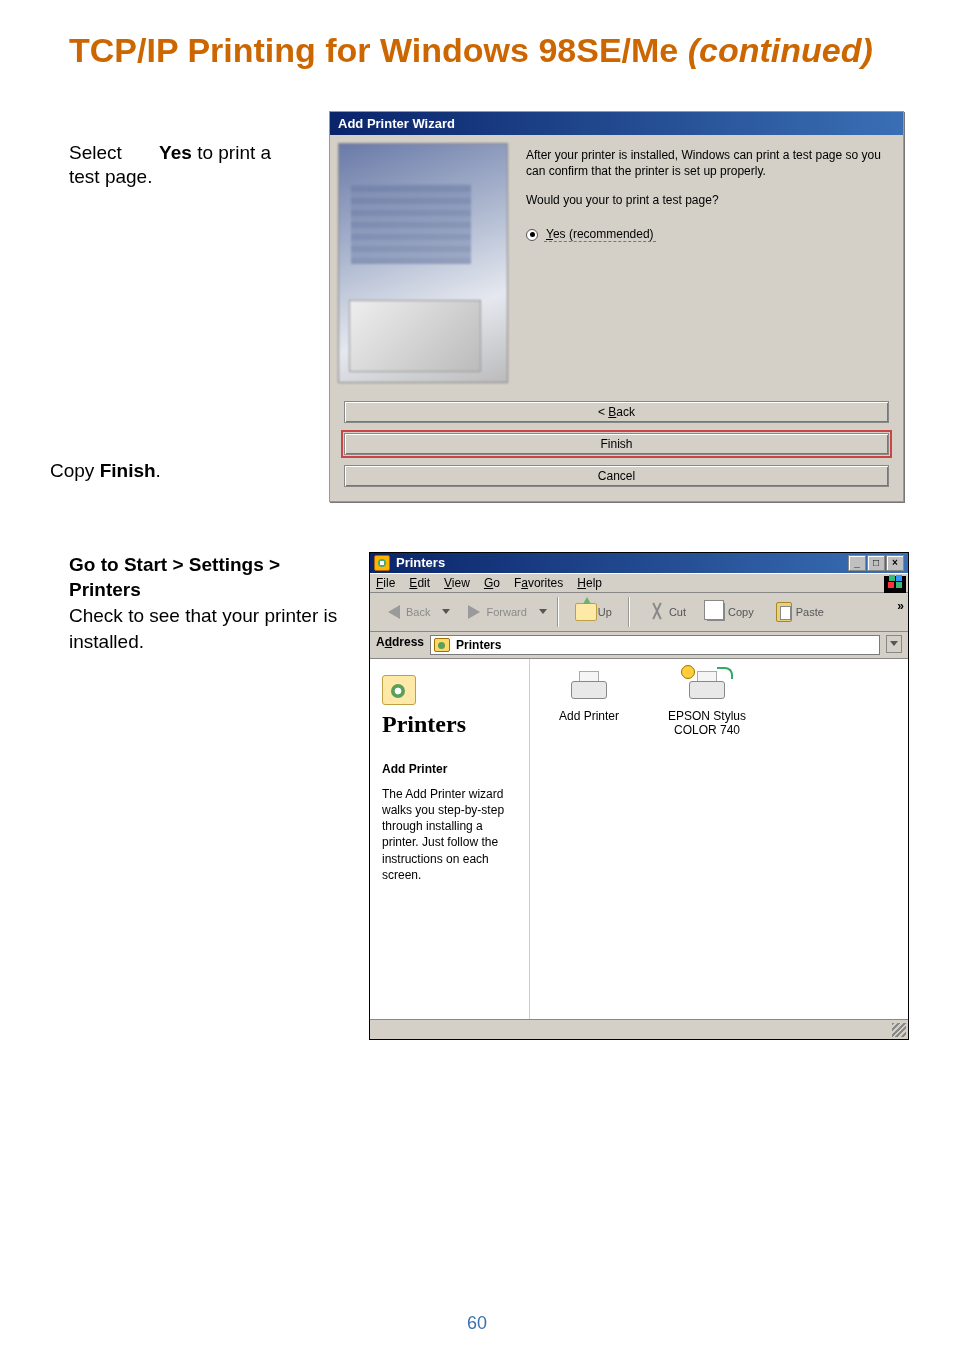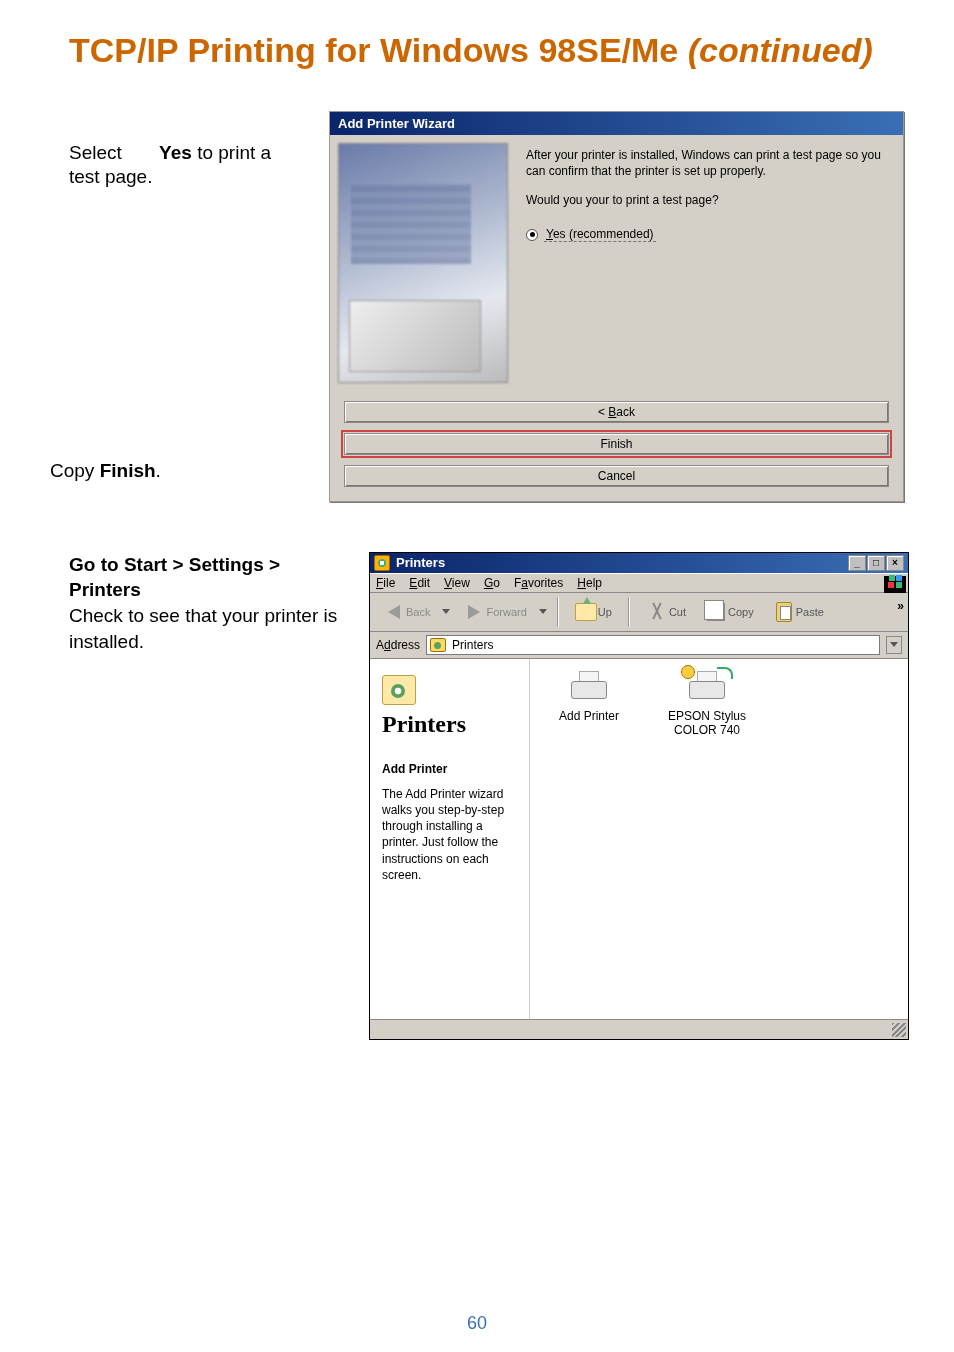--- a/index.html
+++ b/index.html
@@ -162,22 +162,22 @@
     border-left:4px solid transparent;border-right:4px solid transparent;border-bottom:7px solid #6bb36b;}
   .cut-i { width:18px; height:20px; position:relative;}
   .cut-i::before,.cut-i::after{content:"";position:absolute;width:2px;height:18px;background:#888;left:8px;top:0;}
   .cut-i::before{transform:rotate(25deg);} .cut-i::after{transform:rotate(-25deg);}
   .copy-i { width:18px;height:18px;border:1px solid #888;background:#eef; position:relative;}
   .copy-i::after{content:"";position:absolute;left:-4px;top:-4px;width:18px;height:18px;border:1px solid #888;background:#fff;}
   .paste-i{ width:16px;height:20px;background:#e8d080;border:1px solid #a88820;border-radius:2px;position:relative;}
   .paste-i::after{content:"";position:absolute;left:3px;top:3px;width:9px;height:12px;background:#fff;border:1px solid #888;}
   .tb-more { position:absolute; right:4px; top:6px; font-size:12px; font-weight:bold;}
   .addrbar {
-    background:#d4d0c8; padding:3px 6px; display:flex; align-items:center; gap:6px;
-    border-bottom:1px solid #888; font-size:12px;
+    background:#d4d0c8; padding:3px 6px; display:flex; gap:6px;
+    border-bottom:1px solid #888; font-size:12px;font-weight:bold;
   }
   .addrbar .lbl .u{ text-decoration: underline;}
   .addr-field {
     flex:1; background:#fff; border:1px solid #7a7a7a; height:20px;
     display:flex; align-items:center; gap:6px; padding:0 3px;
   }
   .addr-ico { width:16px; height:14px; background:#ffd968; border:1px solid #a07000; border-radius:2px; position:relative;}
   .addr-ico::after{content:"";position:absolute;left:3px;top:3px;width:7px;height:7px;background:#5aa05a;border-radius:50%;}
   .addr-drop { width:16px; height:18px; background:#d4d0c8; border:1px solid #888; display:flex;align-items:center;justify-content:center;}
   .exp-body { display:flex; min-height:360px; }

